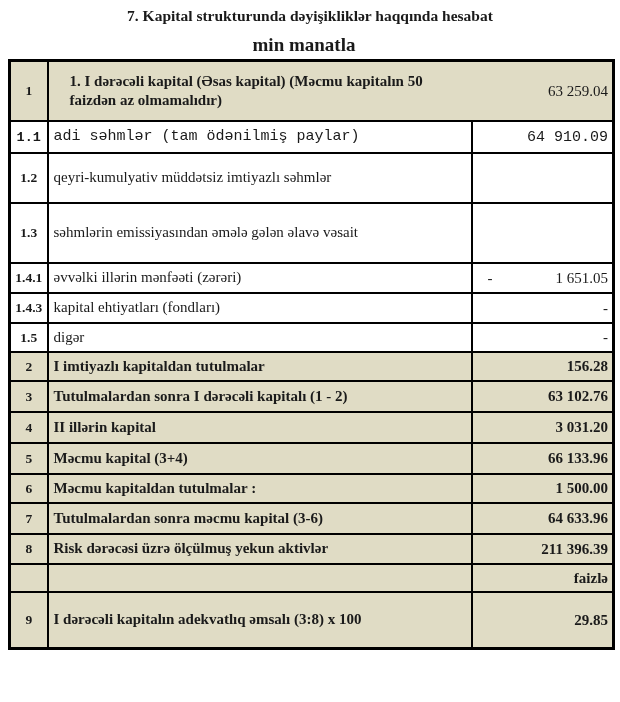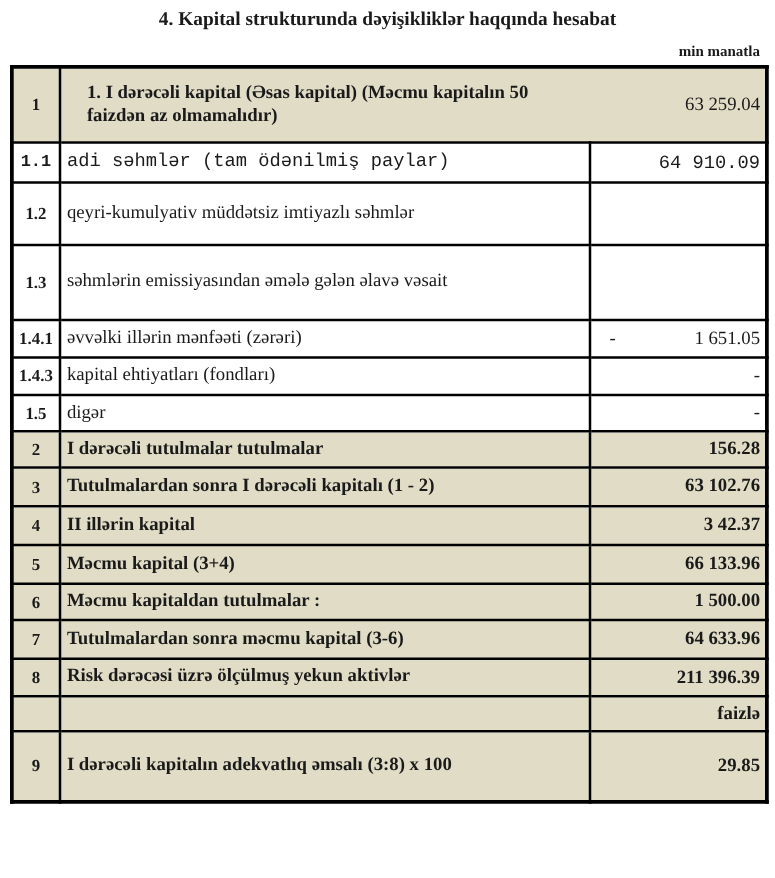--- a/index.html
+++ b/index.html
@@ -10,23 +10,23 @@
     color: #1a1a1a;
     -webkit-font-smoothing: antialiased;
   }
   .title {
     text-align: center;
     font-weight: bold;
     font-size: 15.5px;
     padding-top: 7px;
   }
   .unit-note {
-    text-align: right;
+    text-align: center;
     font-weight: bold;
-    font-size: 12px;
+    font-size: 19px;
     padding: 9px 12px 3px 0;
   }
   table.report {
     border-collapse: collapse;
     table-layout: fixed;
     width: 604px;
     margin-left: 8px;
     border: 3px solid #000;
   }
   col.c-no  { width: 38px; }
@@ -58,21 +58,21 @@
   tr.h22 td { height: 22px; } tr.h23 td { height: 23px; }
   tr.h24 td { height: 24px; } tr.h25 td { height: 25px; }
   tr.h26 td { height: 26px; font-family: Liberation Mono, monospace; } tr.h44 td { height: 44px; }
   tr.h50 td { height: 50px; }
   tr.h54 td { height: 54px; }
 </style>
 </head>
 <body>
 
 <div>
-  <div class="title">4. Kapital strukturunda dəyişikliklər haqqında hesabat</div>
+  <div class="title">7. Kapital strukturunda dəyişikliklər haqqında hesabat</div>
   <div class="unit-note">min manatla</div>
 
   <table class="report">
     <colgroup>
         <col class="c-no">
         <col class="c-lbl">
         <col class="c-val">
       </colgroup>
     <tbody>
 
@@ -149,21 +149,21 @@
         <td class="val">
           <div class="vwrap">
               <span class="vpre"></span>
               <span class="vnum">-</span>
             </div>
         </td>
       </tr>
 
       <tr class="bg b bv h23">
         <td class="no">2</td>
-        <td class="lbl">I dərəcəli tutulmalar  tutulmalar</td>
+        <td class="lbl">I imtiyazlı kapitaldan  tutulmalar</td>
         <td class="val">
           <div class="vwrap">
               <span class="vpre"></span>
               <span class="vnum">156.28</span>
             </div>
         </td>
       </tr>
 
       <tr class="bg b bv h25">
         <td class="no">3</td>
@@ -175,21 +175,21 @@
             </div>
         </td>
       </tr>
 
       <tr class="bg b bv h25">
         <td class="no">4</td>
         <td class="lbl">II illərin  kapital</td>
         <td class="val">
           <div class="vwrap">
               <span class="vpre"></span>
-              <span class="vnum">3 42.37</span>
+              <span class="vnum">3 031.20</span>
             </div>
         </td>
       </tr>
 
       <tr class="bg b bv h25">
         <td class="no">5</td>
         <td class="lbl">Məcmu kapital (3+4)</td>
         <td class="val">
           <div class="vwrap">
               <span class="vpre"></span>

